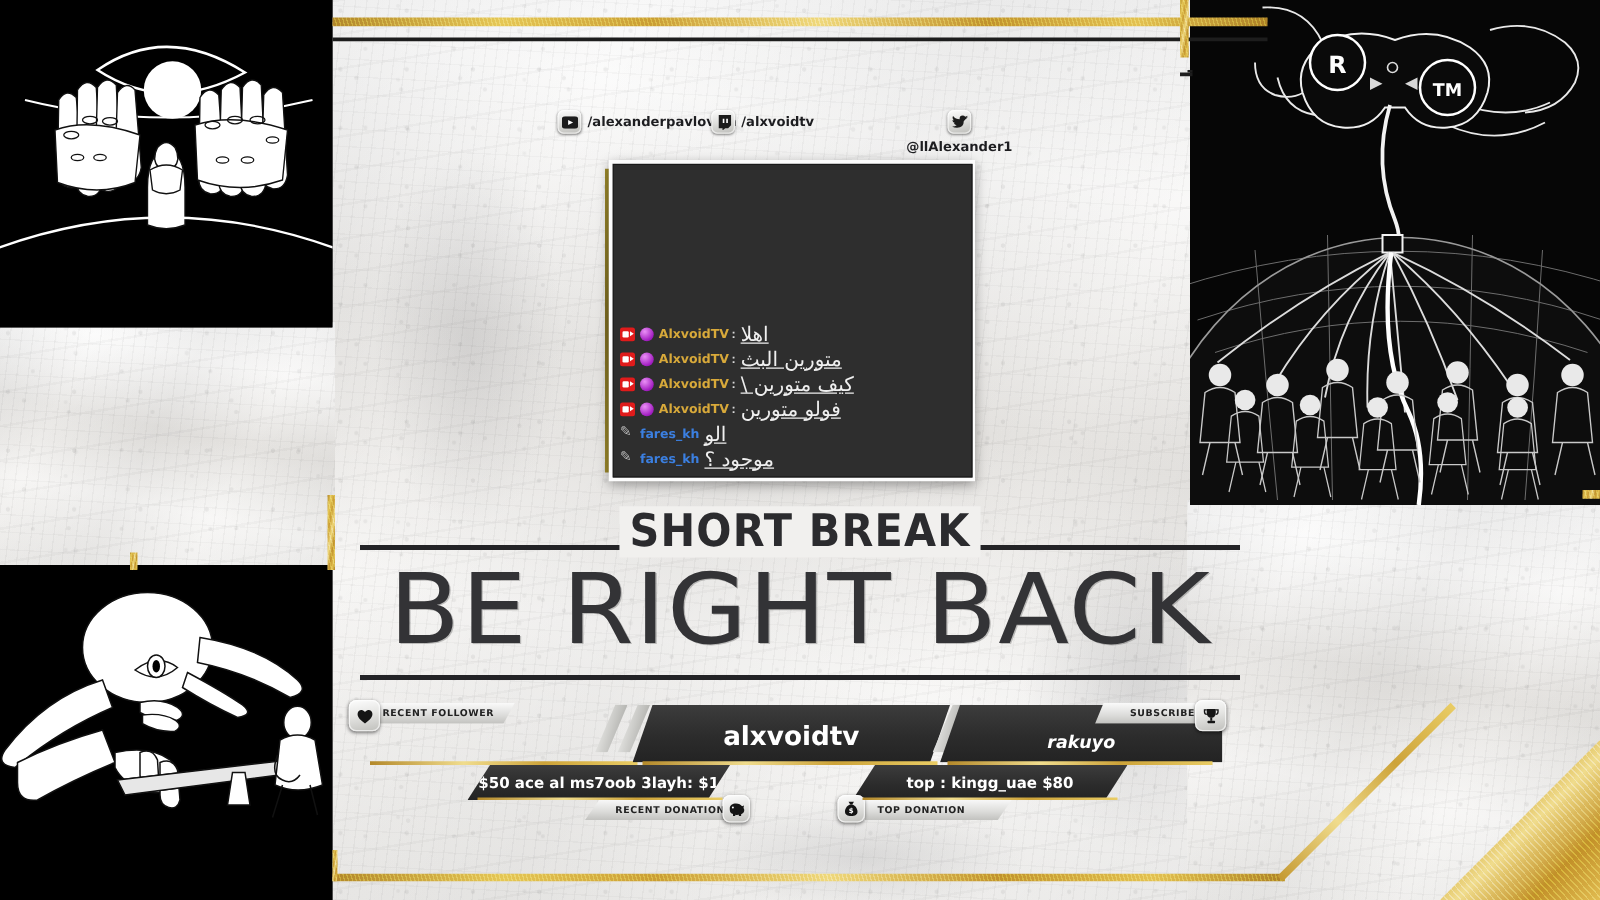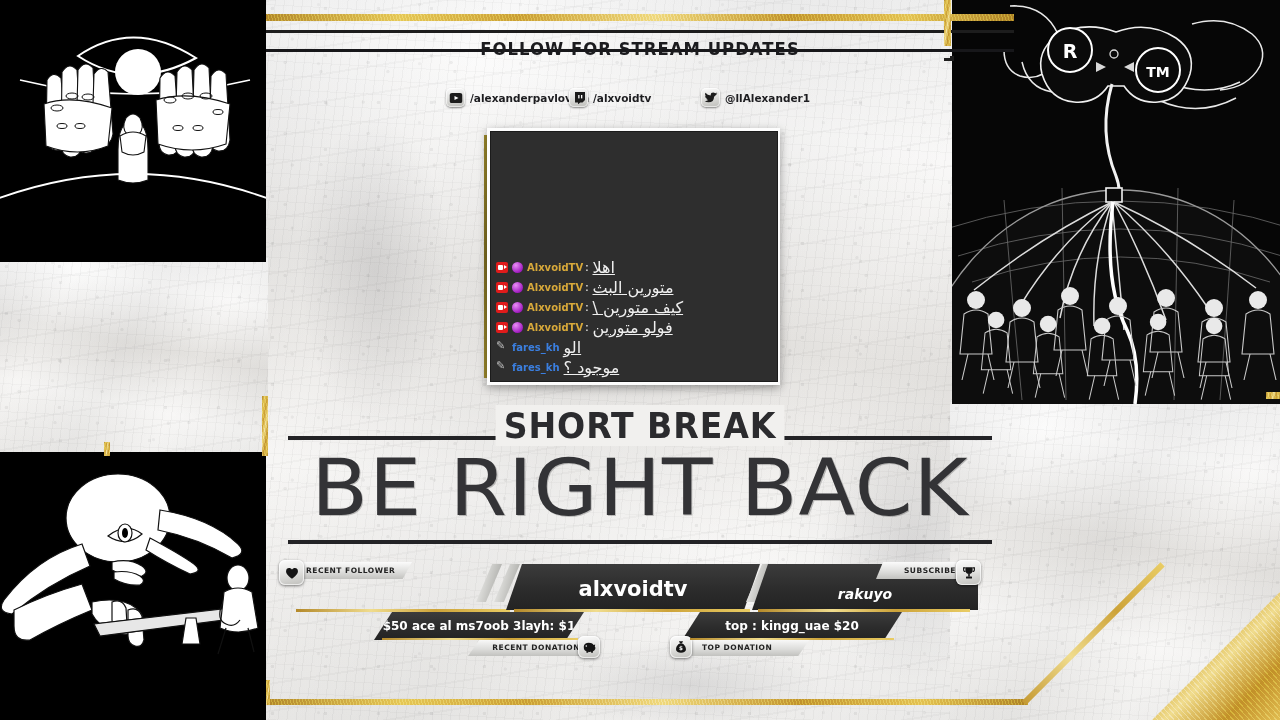--- a/index.html
+++ b/index.html
@@ -370,24 +370,20 @@
   <div class="gold" style="left:104px;top:442px;width:6px;height:14px;"></div>
 
   <div class="gold" style="left:266px;top:699px;width:762px;height:6px;"></div>
   <div class="gold" style="left:266px;top:680px;width:4px;height:25px;"></div>
 
   <div id="corner-tri">
     <div class="tri-tex"></div>
   </div>
   <div class="diag-gold" style="left:1024px;top:700px;width:196px;transform:rotate(-45deg);transform-origin:left center;"></div>
 
-  <div id="follow-head">
-    <div class="rule" style="left:0;width:748px;"></div>
-    <div class="ttl">FOLLOW FOR STREAM UPDATES</div>
-  </div>
 
   <div id="socials">
 
     <div class="soc" style="left:180px;">
       <span class="badge">
         <svg width="13" height="10" viewBox="0 0 13 10">
             <rect x="0" y="0" width="13" height="10" rx="2.6" fill="#1c1c1c"></rect>
             <path d="M5 3 L9 5 L5 7 Z" fill="#fff"></path>
           </svg>
       </span>
@@ -398,21 +394,21 @@
       <span class="badge">
         <svg width="12" height="12" viewBox="0 0 12 12">
             <path d="M2 0 H12 V8 L9.5 10.5 H7.2 L5 12.4 V10.5 H2 Z" fill="#1c1c1c"></path>
             <rect x="5.2" y="3" width="1.3" height="3.4" fill="#fff"></rect>
             <rect x="8" y="3" width="1.3" height="3.4" fill="#fff"></rect>
           </svg>
       </span>
       <span class="hdl">/alxvoidtv</span>
     </div>
 
-    <div class="soc" style="left:435px;">
+    <div class="soc" style="left:459px;flex-direction:column;">
       <span class="badge">
         <svg width="14" height="12" viewBox="0 0 14 12">
             <path d="M13.6 1.6 q-.8.5-1.7.6 .9-.6 1.2-1.6 -.9.5-1.9.7 -.9-.9-2.1-.9 -2.4 0-2.4 2.4 0 .35.07.65 -3.3-.16-5.3-2.7 -.4.65-.4 1.4 0 1.45 1.15 2.1 -.7-.02-1.3-.35v.03q0 2.02 2 2.4 -.37.1-.8.04 .55 1.7 2.2 1.75 -1.5 1.2-3.7 1.05 1.75 1.1 4 1.1 5.4 0 5.4-5.2l-.01-.36q.75-.55 1.4-1.3z" fill="#1c1c1c"></path>
           </svg>
       </span>
       <span class="hdl">@llAlexander1</span>
     </div>
 
   </div>
 
@@ -522,21 +518,21 @@
     </div>
     <div class="iconbtn" style="left:300px;top:76px;width:22px;height:22px;">
       <svg width="14" height="12" viewBox="0 0 14 12">
           <path d="M1.8 5.4c0-2.2 2.2-3.7 5-3.7 2.2 0 4 .9 4.8 2.3l1.6-.6-.4 2c.4.5.6 1.1.6 1.7 0 1.4-1 2.6-2.5 3.2v1.4h-1.8v-.9c-.4.1-.9.1-1.4.1s-1-.1-1.5-.2v1h-1.8v-1.5C2 9.5 1.8 8 1.8 5.4Z" fill="#151515"></path>
           <circle cx="4.3" cy="5" r=".8" fill="#fff"></circle>
         </svg>
     </div>
     <div class="goldline" style="left:104px;top:78px;width:196px;height:2px;"></div>
 
     <div class="plate" style="left:404px;top:52px;width:220px;height:28px;clip-path:polygon(18px 0,100% 0,calc(100% - 18px) 100%,0 100%);">
-      <div class="txt" style="top:7px;font-size:12px;">top : kingg_uae  $20</div>
+      <div class="txt" style="top:7px;font-size:12px;">top : kingg_uae  $80</div>
     </div>
     <div class="tag" style="left:414px;top:79px;width:108px;padding-left:10px;clip-path:polygon(0 0,100% 0,90% 100%,0 100%);">
       <span>TOP DONATION</span>
     </div>
     <div class="iconbtn" style="left:392px;top:76px;width:22px;height:22px;">
       <svg width="13" height="13" viewBox="0 0 13 13">
           <path d="M4.3.8h4.4l-1.3 2h-1.8Z" fill="#151515"></path>
           <path d="M6.5 2.8c2.4 0 5 3 5 6 0 2.3-2 3.4-5 3.4s-5-1.1-5-3.4c0-3 2.6-6 5-6Z" fill="#151515"></path>
           <text x="6.5" y="9.6" text-anchor="middle" font-family="DejaVu Sans, sans-serif" font-size="5.6" font-weight="700" fill="#fff">$</text>
         </svg>

